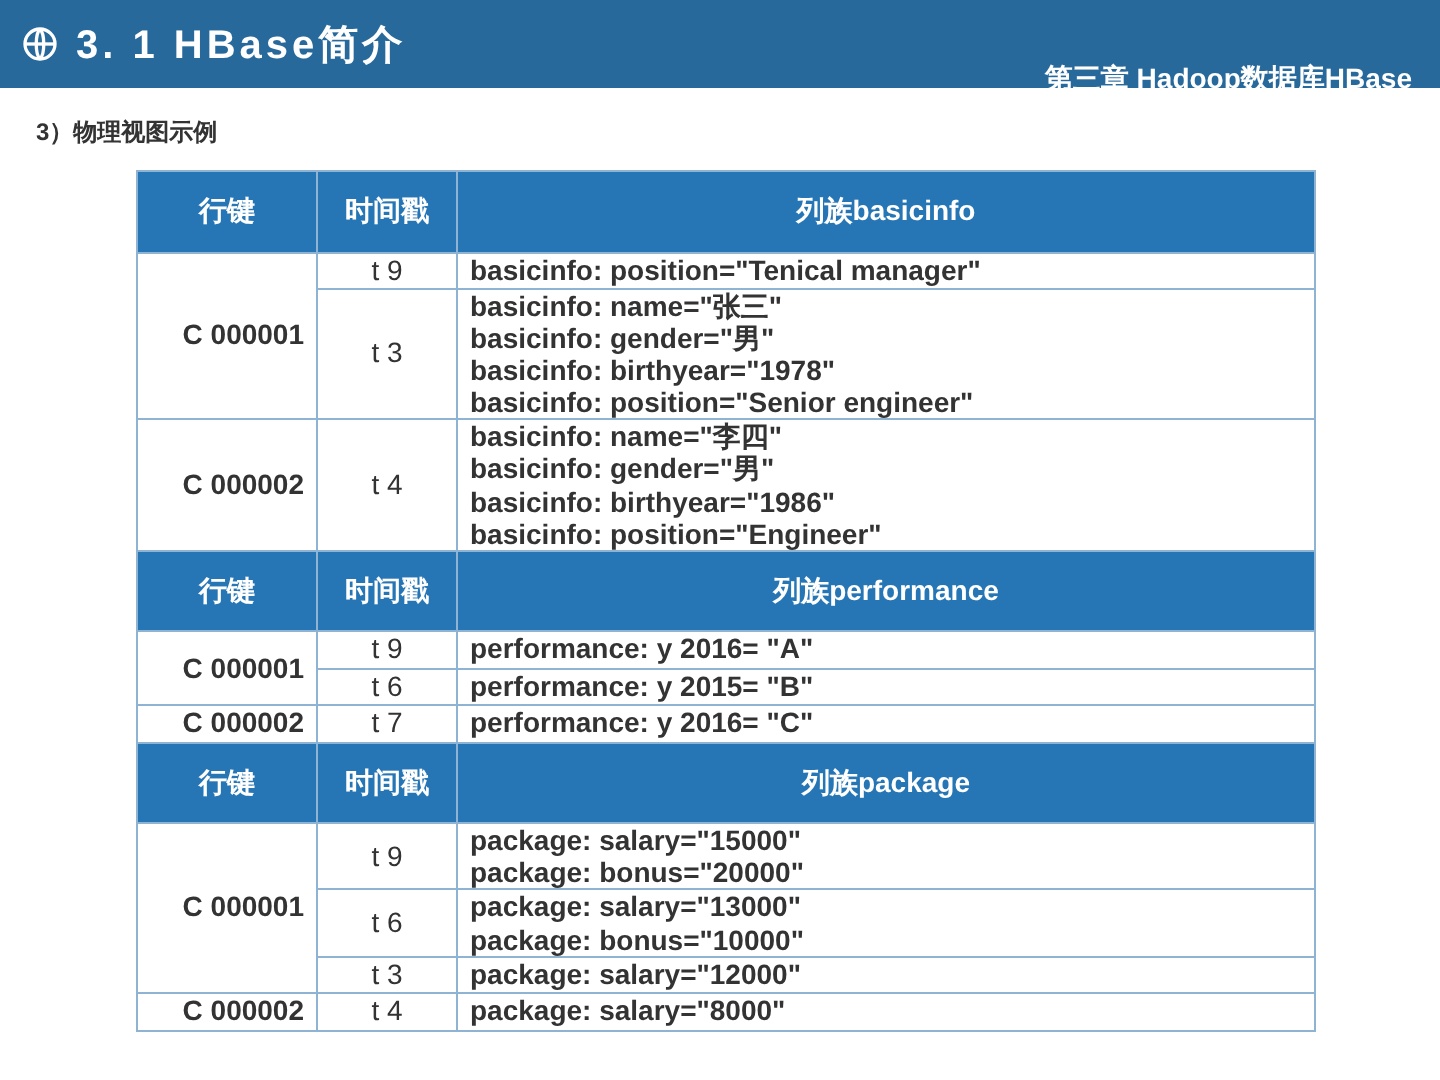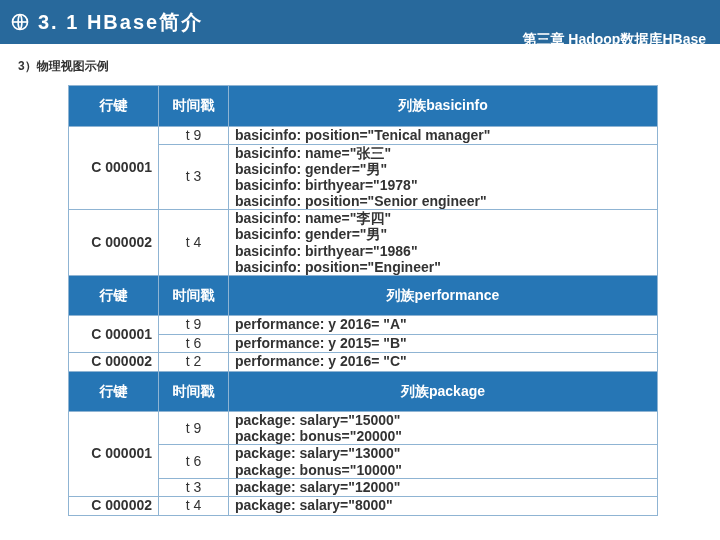--- a/index.html
+++ b/index.html
@@ -156,21 +156,21 @@
       <td class="rk" rowspan="2">C 000001</td>
       <td class="ts">t 9</td>
       <td class="val">performance: y 2016= "A"</td>
     </tr>
     <tr>
       <td class="ts">t 6</td>
       <td class="val">performance: y 2015= "B"</td>
     </tr>
     <tr>
       <td class="rk">C 000002</td>
-      <td class="ts">t 2</td>
+      <td class="ts">t 7</td>
       <td class="val">performance: y 2016= "C"</td>
     </tr>
   </tbody>
     </table>
 
   <table style="margin-top:-1px;">
     <colgroup>
         <col class="col-rowkey">
         <col class="col-ts">
         <col>

